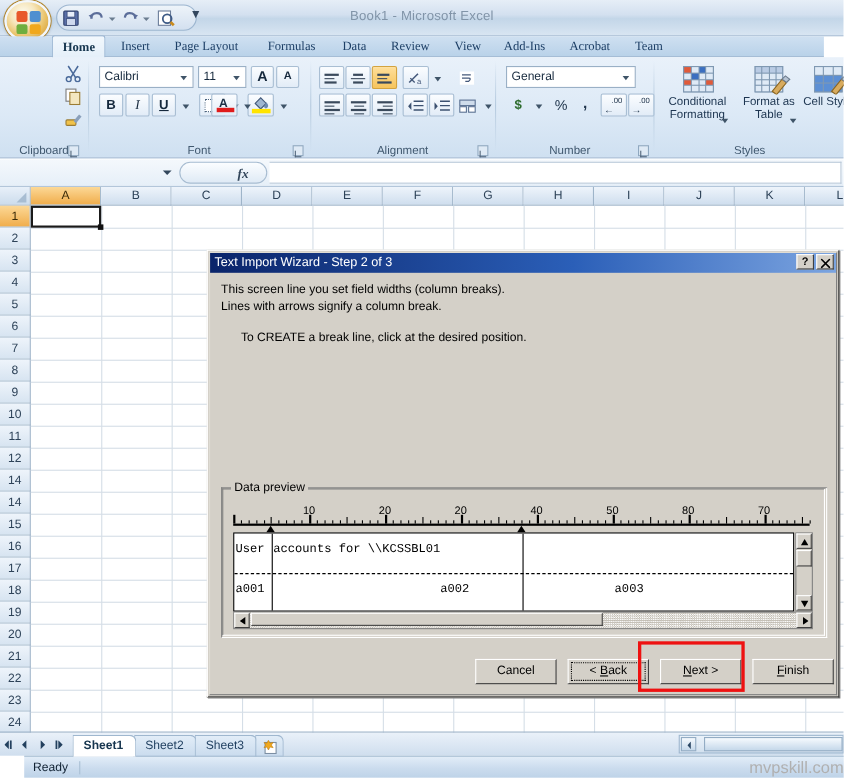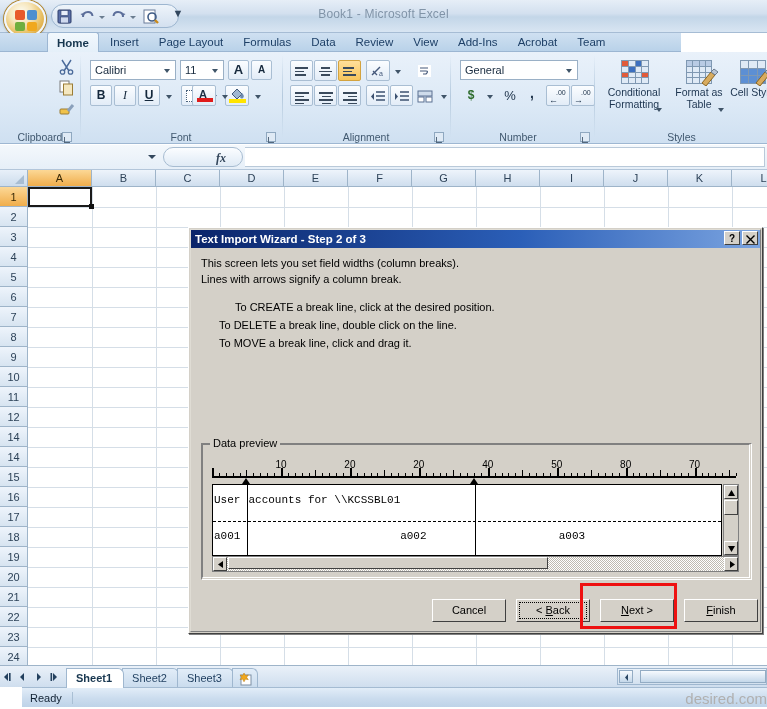--- a/index.html
+++ b/index.html
@@ -55,23 +55,24 @@
     color:#33475e; font-size:11px; text-align:center; line-height:10px;
   }
 
   #win-title{
     position:absolute; left:0; top:7px; width:767px; text-align:center;
     font-size:12px; color:#8194a8; letter-spacing:.2px;
   }
 
   
   #tabstrip{
-    position:absolute; left:0; top:33px; width:681px; height:19px;
+    position:absolute; left:0; top:33px; width:749px; height:19px;
     background:linear-gradient(to bottom,#cfe0f1,#b9d2e9);
     border-bottom:1px solid #9cb6d2;
+    font-family:Liberation Serif, serif;
   }
   .rtab{
     position:absolute; top:0; height:19px; line-height:19px;
     padding:0 9px; font-size:11.5px; color:#1d3f66; cursor:pointer;
     white-space:nowrap;
   }
   .rtab.active{
     background:linear-gradient(to bottom,#f2f8fd,#e4eff9);
     border:1px solid #9cb6d2; border-bottom:none;
     border-radius:3px 3px 0 0; top:-1px; height:21px; line-height:21px;
@@ -289,21 +290,21 @@
     border-right:1px solid #404040; border-bottom:1px solid #404040;
     box-shadow:1px 1px 0 0 #808080;
     font-family:"Liberation Sans", sans-serif;
   }
   #dlg-inner{ position:absolute; left:1px; top:1px; right:1px; bottom:1px;
               border-top:1px solid #dfdcd4; border-left:1px solid #dfdcd4;
               border-right:1px solid #808080; border-bottom:1px solid #808080; }
   #dlg-title{
     position:absolute; left:2px; top:2px; right:2px; height:18px;
     background:linear-gradient(to right,#0a246a 0%,#2b5fb8 58%,#7ba4e0 100%);
-    color:#fff; font-size:11.5px; font-weight:bold; line-height:18px; padding-left:4px;
+    color:#fff; font-size:11.5px; font-weight:normal; line-height:18px; padding-left:4px;
     cursor:move;
   }
   .tbtn-sq{
     position:absolute; top:3px; width:16px; height:14px;
     background:#d4d0c8;
     border-top:1px solid #ffffff; border-left:1px solid #ffffff;
     border-right:1px solid #404040; border-bottom:1px solid #404040;
     font-size:10px; color:#000; text-align:center; line-height:13px;
     font-weight:bold; cursor:pointer; font-family:"Liberation Sans",sans-serif;
   }
@@ -867,43 +868,41 @@
       <svg style="position:absolute;left:4px;top:3px" width="6" height="7" viewBox="0 0 6 7">
           <path d="M4 0 L1 3.5 L4 7 Z" fill="#2a4663"></path>
         </svg>
     </div>
     <div id="hscroll-thumb"></div>
   </div>
 </div>
 
 <div id="statusbar">
   <div id="status-text">Ready</div>
-  <div id="watermark">desired.com</div>
+  <div id="watermark">mvpskill.com</div>
   <div id="wm-box"></div>
 </div>
 
 <div id="dialog">
   <div id="dlg-inner"></div>
 
   <div id="dlg-title">
     <span>Text Import Wizard - Step 2 of 3</span>
   </div>
   <div class="tbtn-sq" style="right:22px">?</div>
   <div class="tbtn-sq" style="right:4px">
     <svg style="position:absolute;left:3px;top:2.5px" width="9" height="9" viewBox="0 0 9 9">
         <path d="M0.5 0.5 L8.5 8.5 M8.5 0.5 L0.5 8.5" stroke="#000" stroke-width="1.4"></path>
       </svg>
   </div>
 
-  <div class="dlg-text" id="intro-0" style="left:12px;top:29px">This screen lets you set field widths (column breaks).</div>
+  <div class="dlg-text" id="intro-0" style="left:12px;top:29px">This screen line you set field widths (column breaks).</div>
   <div class="dlg-text" id="intro-1" style="left:12px;top:45px">Lines with arrows signify a column break.</div>
 
-  <div class="dlg-text" style="left:46px;top:73px">To CREATE a break line, click at the desired position.</div>
-  <div class="dlg-text" style="left:30px;top:91px">To DELETE a break line, double click on the line.</div>
-  <div class="dlg-text" style="left:30px;top:109px">To MOVE a break line, click and drag it.</div>
+  <div class="dlg-text" style="left:30px;top:73px">To CREATE a break line, click at the desired position.</div>
 
   <div id="preview-group">
     <div id="pg-legend">Data preview</div>
 
     <div id="ruler">
       <div id="ruler-ticks">
           <div class="tick major" style="left: 0px;"></div>
           <div class="tick minor" style="left: 6.89474px;"></div>
           <div class="tick minor" style="left: 13.7895px;"></div>
           <div class="tick minor" style="left: 20.6842px;"></div>

